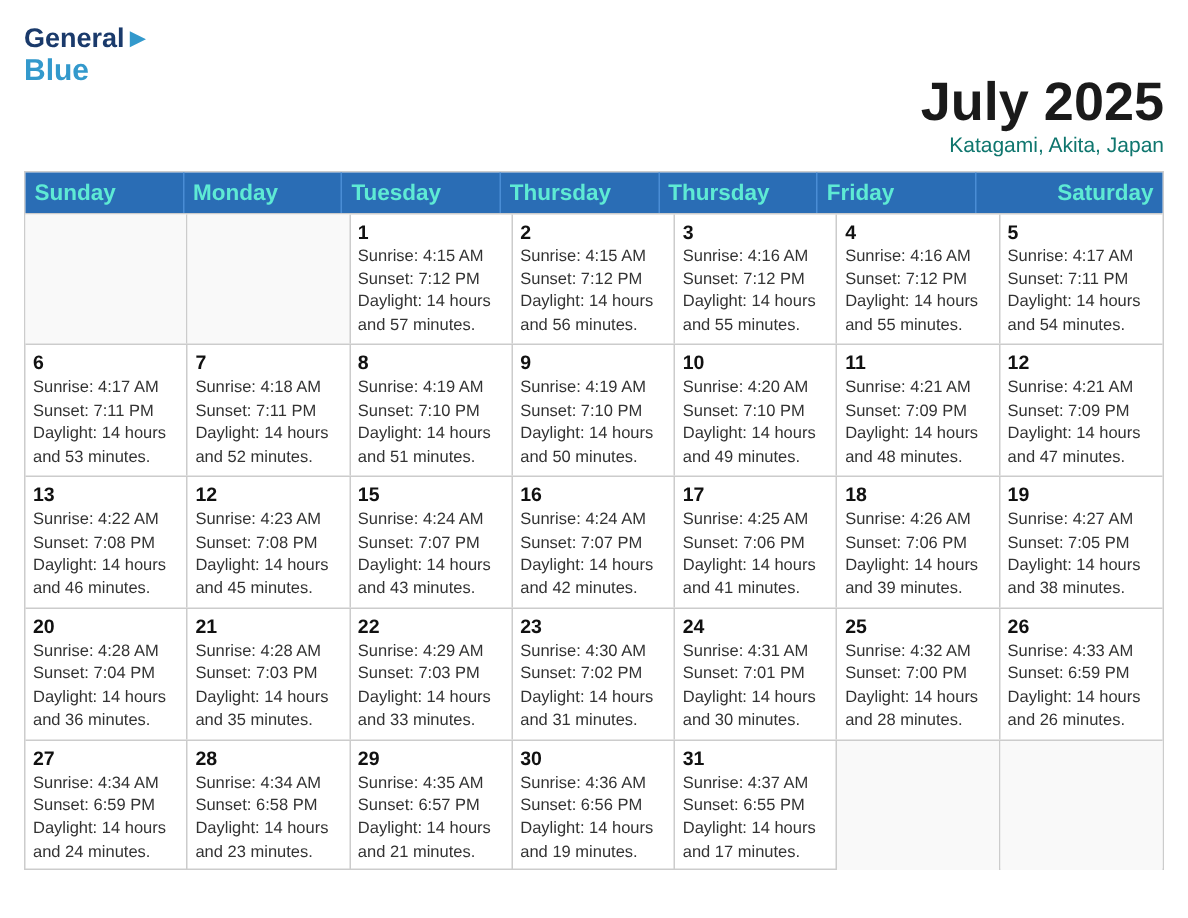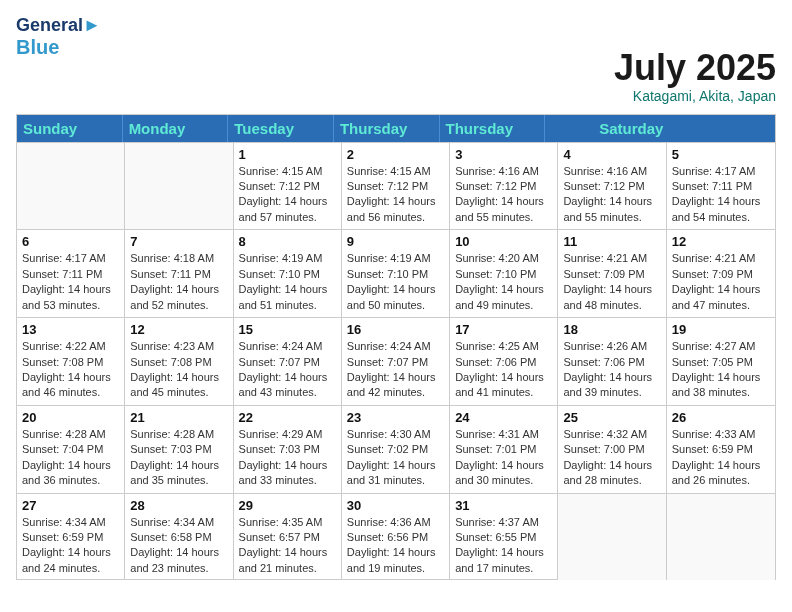--- a/index.html
+++ b/index.html
@@ -120,20 +120,21 @@
     </div>
   </div>
 
   <div class="calendar">
     <div class="cal-header">
     <div class="cal-header-cell">Sunday</div>
         <div class="cal-header-cell">Monday</div>
         <div class="cal-header-cell">Tuesday</div>
         <div class="cal-header-cell">Thursday</div>
         <div class="cal-header-cell">Thursday</div>
+        <div class="cal-header-cell">Friday</div>
         <div class="cal-header-cell">Saturday</div>
       </div>
     <div class="cal-body">
     <div class="cal-week">
           <div class="cal-cell empty"></div>
           <div class="cal-cell empty"></div>
           <div class="cal-cell">
             <span class="day-num">1</span>
             <div class="cell-info">Sunrise: 4:15 AM<br>Sunset: 7:12 PM<br>Daylight: 14 hours and 57 minutes.</div>
           </div>

